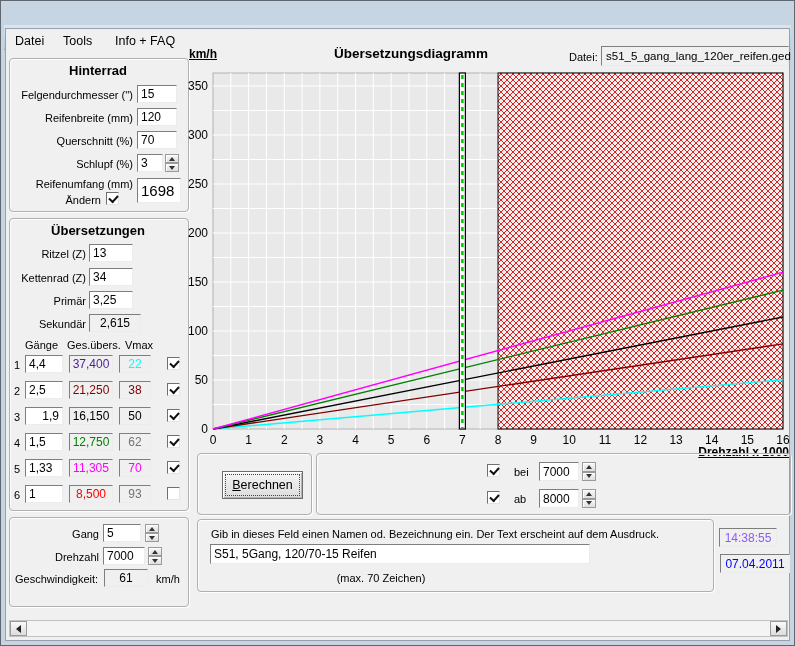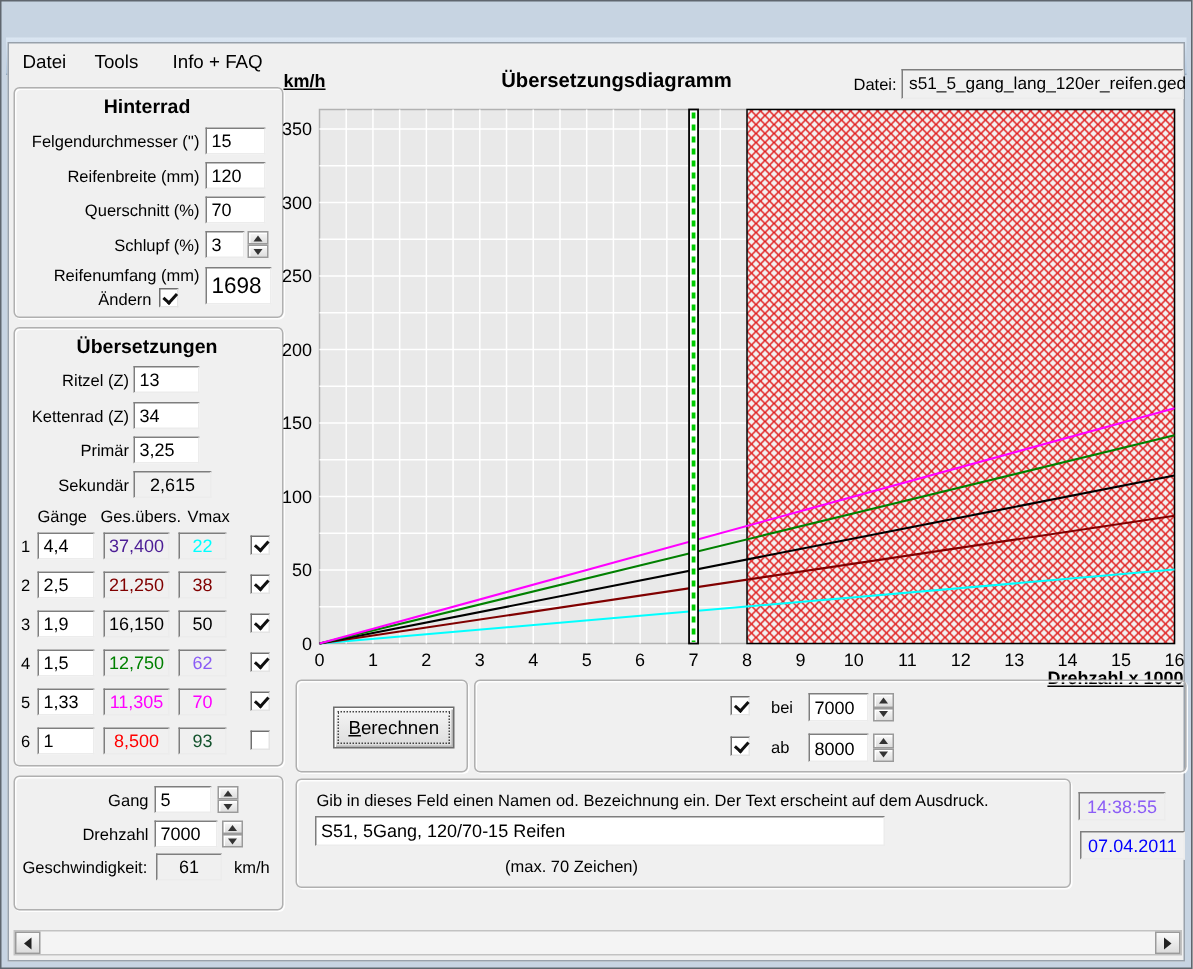--- a/index.html
+++ b/index.html
@@ -133,41 +133,41 @@
   <div class="fld ro" style="left: 118px; top: 354px; width: 32px; height: 18px; color: rgb(0, 255, 255);">22</div>
   <div class="cb checked" style="left:166px;top:356px"></div>
 
   <div class="lbl" style="left:13px;top:384px">2</div>
   <input class="fld" style="left: 24px; top: 380px; width: 38px; height: 18px;" value="2,5">
   <div class="fld ro" style="left: 68px; top: 380px; width: 44px; height: 18px; color: rgb(128, 0, 0);">21,250</div>
   <div class="fld ro" style="left: 118px; top: 380px; width: 32px; height: 18px; color: rgb(128, 0, 0);">38</div>
   <div class="cb checked" style="left:166px;top:382px"></div>
 
   <div class="lbl" style="left:13px;top:410px">3</div>
-  <input class="fld" style="left: 24px; top: 406px; width: 38px; height: 18px;" value="1,9">
+  <input class="fld" style="left: 24px; top: 406px; width: 38px; height: 18px; text-align: right;" value="1,9">
   <div class="fld ro" style="left: 68px; top: 406px; width: 44px; height: 18px; color: rgb(0, 0, 0);">16,150</div>
   <div class="fld ro" style="left: 118px; top: 406px; width: 32px; height: 18px; color: rgb(0, 0, 0);">50</div>
   <div class="cb checked" style="left:166px;top:408px"></div>
 
   <div class="lbl" style="left:13px;top:436px">4</div>
   <input class="fld" style="left: 24px; top: 432px; width: 38px; height: 18px;" value="1,5">
   <div class="fld ro" style="left: 68px; top: 432px; width: 44px; height: 18px; color: rgb(0, 128, 0);">12,750</div>
-  <div class="fld ro" style="left: 118px; top: 432px; width: 32px; height: 18px; color: #8b5cf6;">62</div>
+  <div class="fld ro" style="left: 118px; top: 432px; width: 32px; height: 18px; color: #737373;">62</div>
   <div class="cb checked" style="left:166px;top:434px"></div>
 
   <div class="lbl" style="left:13px;top:462px">5</div>
   <input class="fld" style="left: 24px; top: 458px; width: 38px; height: 18px;" value="1,33">
   <div class="fld ro" style="left: 68px; top: 458px; width: 44px; height: 18px; color: rgb(255, 0, 255);">11,305</div>
   <div class="fld ro" style="left: 118px; top: 458px; width: 32px; height: 18px; color: rgb(255, 0, 255);">70</div>
   <div class="cb checked" style="left:166px;top:460px"></div>
 
   <div class="lbl" style="left:13px;top:488px">6</div>
   <input class="fld" style="left: 24px; top: 484px; width: 38px; height: 18px;" value="1">
   <div class="fld ro" style="left: 68px; top: 484px; width: 44px; height: 18px; color: rgb(255, 0, 0);">8,500</div>
-  <div class="fld ro" style="left: 118px; top: 484px; width: 32px; height: 18px; color: #14532d; text-align: center;">93</div>
+  <div class="fld ro" style="left: 118px; top: 484px; width: 32px; height: 18px; color: #737373; text-align: center;">93</div>
   <div class="cb" style="left:166px;top:486px"></div>
 
   <div class="gb" style="left:8px;top:516px;width:178px;height:88px"></div>
   <div class="lbl lblr" style="left:10px;top:527px;width:88px">Gang</div>
   <input class="fld" style="left: 102px; top: 523px; width: 38px; height: 18px;" value="5">
   <div class="spin" style="left:144px;top:523px;height:18px">
     <div class="spinbtn">
         <i class="tri-up"></i>
       </div>
     <div class="spinbtn">

